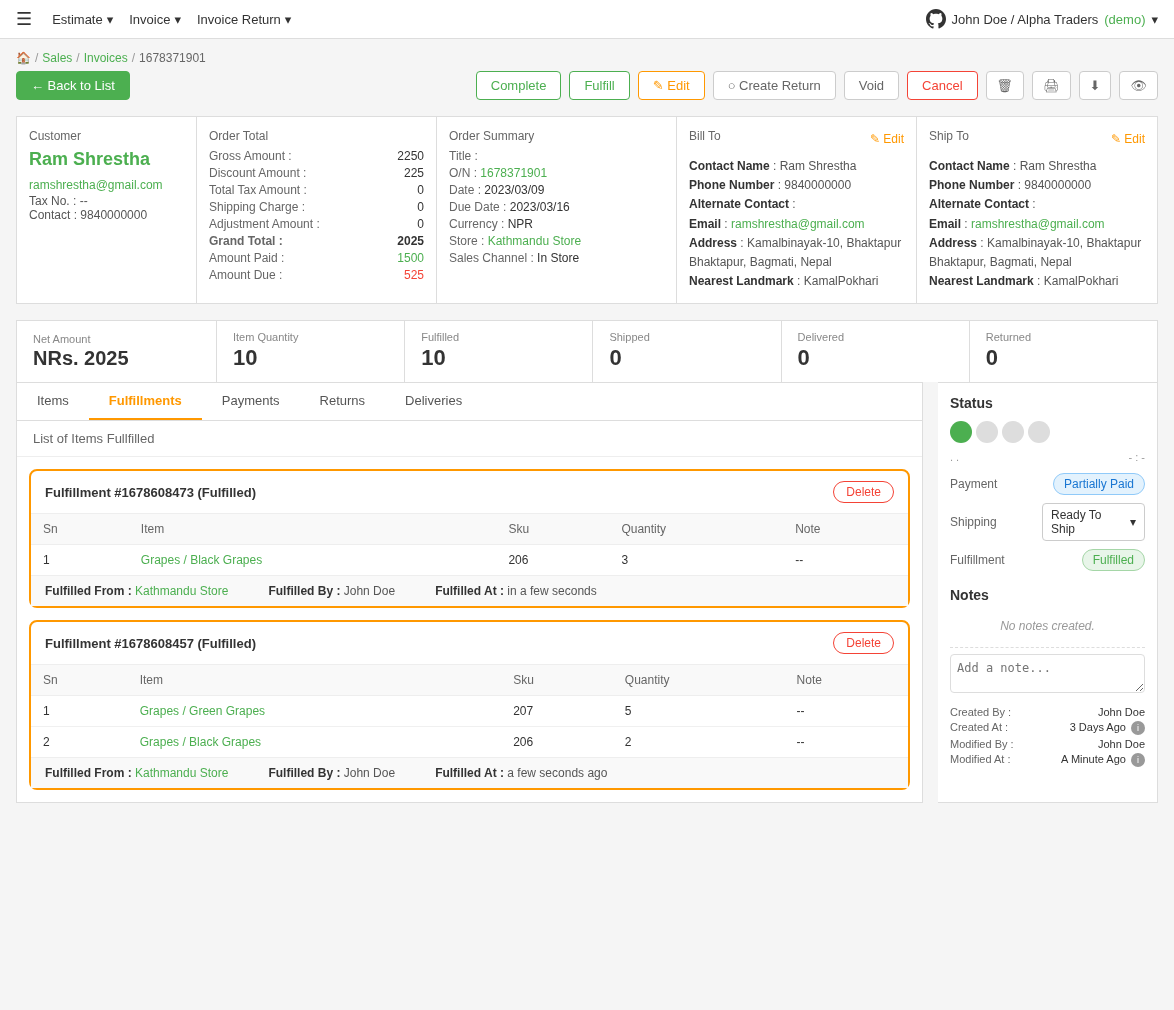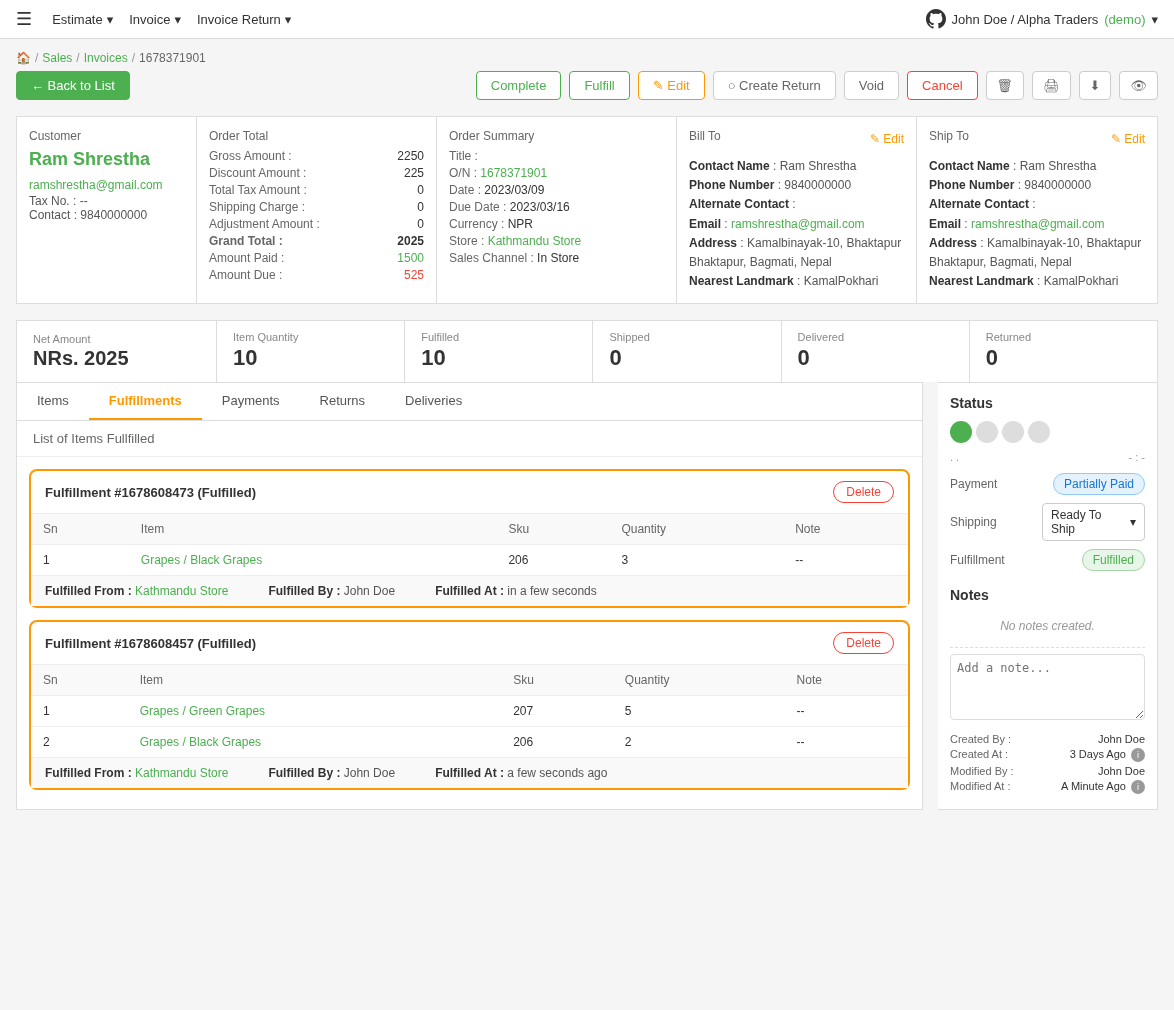--- a/index.html
+++ b/index.html
@@ -93,21 +93,21 @@
     .status-row { display: flex; justify-content: space-between; align-items: center; margin-bottom: 8px; font-size: 12px; }
     .status-row .lbl { color: #666; }
     .badge { padding: 3px 10px; border-radius: 12px; font-size: 12px; }
     .badge-blue { background: #e3f2fd; color: #1976d2; border: 1px solid #90caf9; }
     .badge-green { background: #e8f5e9; color: #4caf50; border: 1px solid #a5d6a7; }
     .shipping-select { border: 1px solid #ccc; border-radius: 4px; padding: 4px 8px; font-size: 12px; color: #333; background: #fff; display: flex; align-items: center; justify-content: space-between; gap: 6px; width: 103px; }
 
     .notes-section { margin-top: 12px; }
     .notes-title { font-size: 14px; font-weight: bold; color: #333; margin-bottom: 8px; }
     .no-notes { font-style: italic; color: #999; font-size: 12px; text-align: center; padding: 8px 0; }
-    .notes-textarea { width: 100%; height: 66px; border: 1px solid #ddd; border-radius: 4px; padding: 6px; font-size: 12px; resize: vertical; }
+    .notes-textarea { width: 100%; height: 39px; border: 1px solid #ddd; border-radius: 4px; padding: 6px; font-size: 12px; resize: vertical; }
     .meta-info { font-size: 11px; color: #666; margin-top: 10px; }
     .meta-row { display: flex; justify-content: space-between; margin-bottom: 3px; }
     .meta-row .val { color: #333; }
     .info-icon { display: inline-block; width: 14px; height: 14px; background: #999; border-radius: 50%; color: #fff; font-size: 9px; text-align: center; line-height: 14px; margin-left: 2px; }
 
     .toolbar-spacer { flex: 1; }
 
     .stats-bar-wrapper { display: flex; background: #fff; border: 1px solid #ddd; border-bottom: none; }
     .net-block { padding: 12px 16px; min-width: 200px; border-right: 1px solid #ddd; }
     .stats-block { display: flex; flex: 1; }

